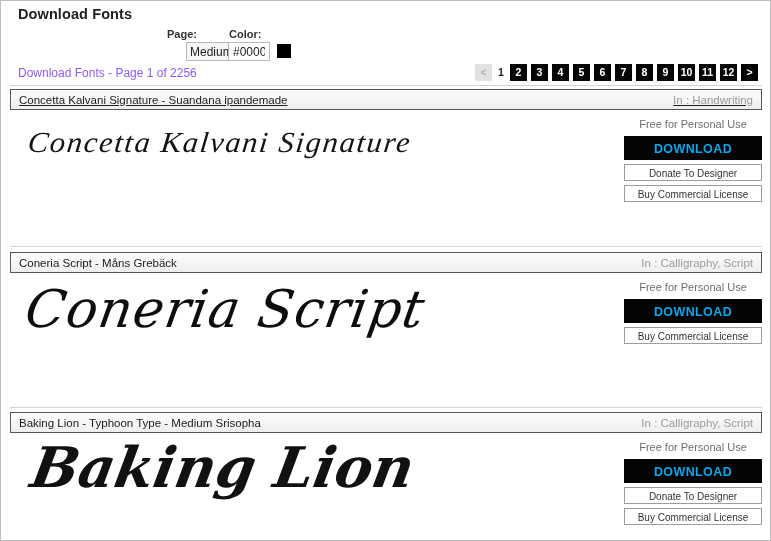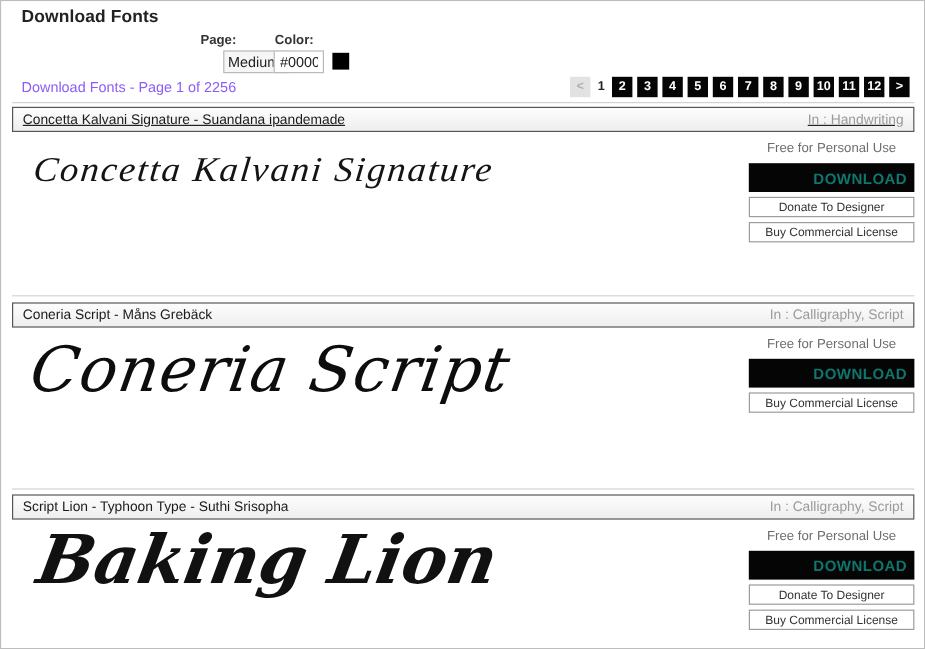--- a/index.html
+++ b/index.html
@@ -240,23 +240,23 @@
     position: absolute;
     right: 0;
     top: 26px;
     width: 138px;
   }
   .dl-btn {
     display: block;
     width: 138px;
     height: 24px;
     line-height: 24px;
-    text-align: right;
+    text-align: center;
     background: #050505;
-    color: #0f766e;
+    color: #0ea5e9;
     font-size: 12.5px;
     font-weight: bold;
     letter-spacing: 0.4px;
     box-sizing: border-box;
     border: 0;
     cursor: pointer;
     font-family: "Liberation Sans", sans-serif;
   }
   .sec-btn {
     display: block;
@@ -395,21 +395,21 @@
       <div class="action-col">
         <button class="dl-btn">DOWNLOAD</button>
         <button class="sec-btn">Buy Commercial License</button>
       </div>
     </div>
   </div>
 
   <div class="divider" style="top:406px;"></div>
   <div class="card" style="top:411px;">
     <div class="card-header">
-      <span class="card-title">Script Lion - Typhoon Type - Suthi Srisopha</span>
+      <span class="card-title">Baking Lion - Typhoon Type - Medium Srisopha</span>
       <span class="card-cats">In : Calligraphy, Script</span>
     </div>
     <div class="card-body" style="height:120px;">
       <div class="preview-art art-3">Baking Lion</div>
       <div class="license-note">Free for Personal Use</div>
       <div class="action-col">
         <button class="dl-btn">DOWNLOAD</button>
         <button class="sec-btn">Donate To Designer</button>
         <button class="sec-btn">Buy Commercial License</button>
       </div>

